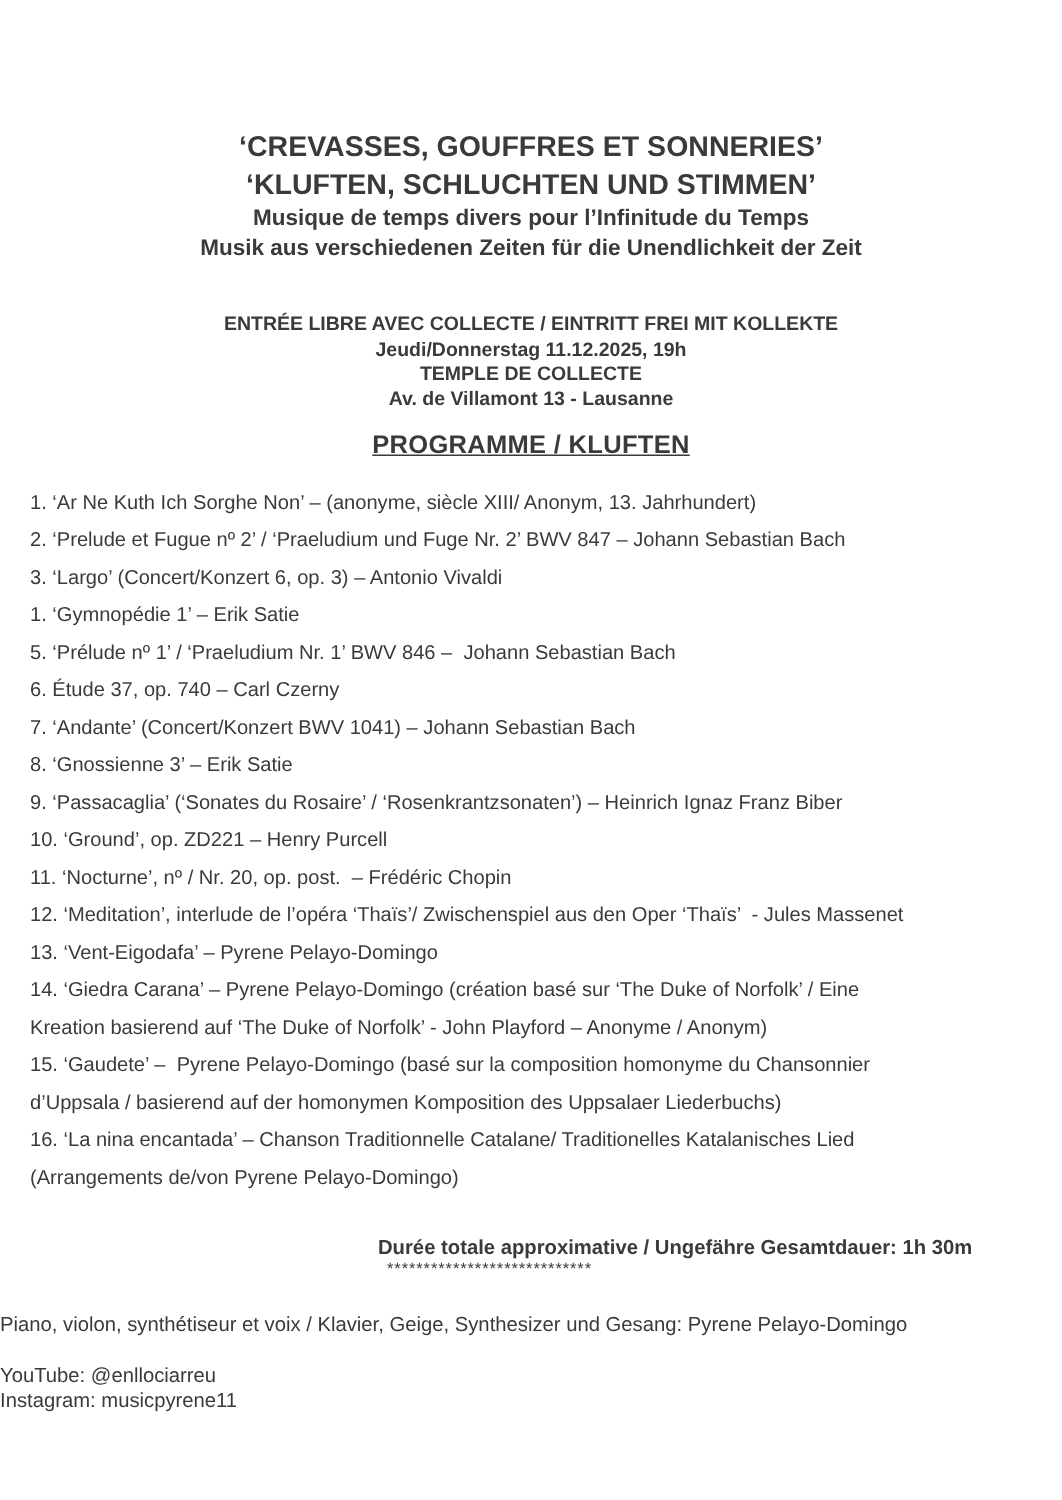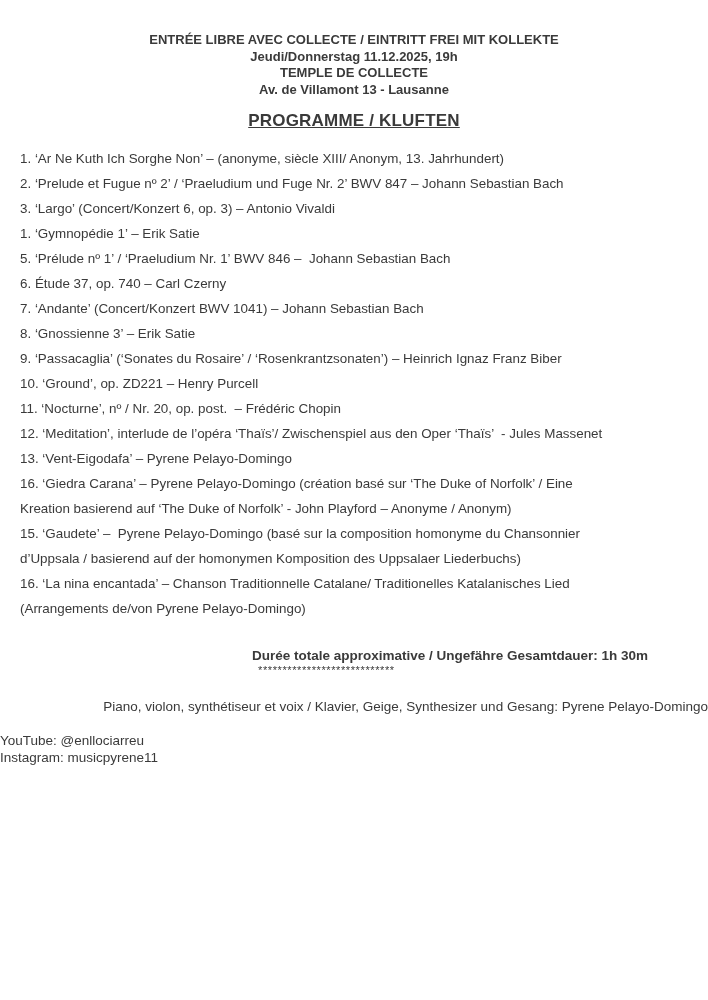--- a/index.html
+++ b/index.html
@@ -72,39 +72,45 @@
   }
   .separator-line {
     margin: 0;
     padding-left: 258px;
     font-size: 11px;
     line-height: 11px;
     letter-spacing: 0.6px;
   }
   .performers-line {
     margin: 22px 0 0 0;
-    text-align: right;
+    text-align: left;
     font-size: 13.5px;
     line-height: 18px;
   }
   .social-block {
     margin-top: 16px;
     text-align: left;
   }
   .social-line {
     margin: 0;
     font-size: 13.5px;
     line-height: 17px;
   }
 </style>
 </head>
 <body>
 
 <div class="page">
 
+  <div class="title-block">
+    <p class="title-line">‘CREVASSES, GOUFFRES ET SONNERIES’</p>
+    <p class="title-line">‘KLUFTEN, SCHLUCHTEN UND STIMMEN’</p>
+    <p class="subtitle-line">Musique de temps divers pour l’Infinitude du Temps</p>
+    <p class="subtitle-line">Musik aus verschiedenen Zeiten für die Unendlichkeit der Zeit</p>
+  </div>
 
   <div class="event-block">
     <p class="event-line">ENTRÉE LIBRE AVEC COLLECTE / EINTRITT FREI MIT KOLLEKTE</p>
     <p class="event-line">Jeudi/Donnerstag 11.12.2025, 19h</p>
     <p class="event-line">TEMPLE DE COLLECTE</p>
     <p class="event-line">Av. de Villamont 13 - Lausanne</p>
   </div>
 
   <h2 class="program-heading">PROGRAMME / KLUFTEN</h2>
 
@@ -115,21 +121,21 @@
     <p class="program-item">1. ‘Gymnopédie 1’ – Erik Satie</p>
     <p class="program-item">5. ‘Prélude nº 1’ / ‘Praeludium Nr. 1’ BWV 846 –  Johann Sebastian Bach</p>
     <p class="program-item">6. Étude 37, op. 740 – Carl Czerny</p>
     <p class="program-item">7. ‘Andante’ (Concert/Konzert BWV 1041) – Johann Sebastian Bach</p>
     <p class="program-item">8. ‘Gnossienne 3’ – Erik Satie</p>
     <p class="program-item">9. ‘Passacaglia’ (‘Sonates du Rosaire’ / ‘Rosenkrantzsonaten’) – Heinrich Ignaz Franz Biber</p>
     <p class="program-item">10. ‘Ground’, op. ZD221 – Henry Purcell</p>
     <p class="program-item">11. ‘Nocturne’, nº / Nr. 20, op. post.  – Frédéric Chopin</p>
     <p class="program-item">12. ‘Meditation’, interlude de l’opéra ‘Thaïs’/ Zwischenspiel aus den Oper ‘Thaïs’  - Jules Massenet</p>
     <p class="program-item">13. ‘Vent-Eigodafa’ – Pyrene Pelayo-Domingo</p>
-    <p class="program-item">16. ‘Giedra Carana’ – Pyrene Pelayo-Domingo (création basé sur ‘The Duke of Norfolk’ / Eine
+    <p class="program-item">14. ‘Giedra Carana’ – Pyrene Pelayo-Domingo (création basé sur ‘The Duke of Norfolk’ / Eine
 Kreation basierend auf ‘The Duke of Norfolk’ - John Playford – Anonyme / Anonym)</p>
     <p class="program-item">15. ‘Gaudete’ –  Pyrene Pelayo-Domingo (basé sur la composition homonyme du Chansonnier
 d’Uppsala / basierend auf der homonymen Komposition des Uppsalaer Liederbuchs)</p>
     <p class="program-item">16. ‘La nina encantada’ – Chanson Traditionnelle Catalane/ Traditionelles Katalanisches Lied
 (Arrangements de/von Pyrene Pelayo-Domingo)</p>
   </div>
 
   <p class="duration-line">Durée totale approximative / Ungefähre Gesamtdauer: 1h 30m</p>
   <p class="separator-line">****************************</p>
 

